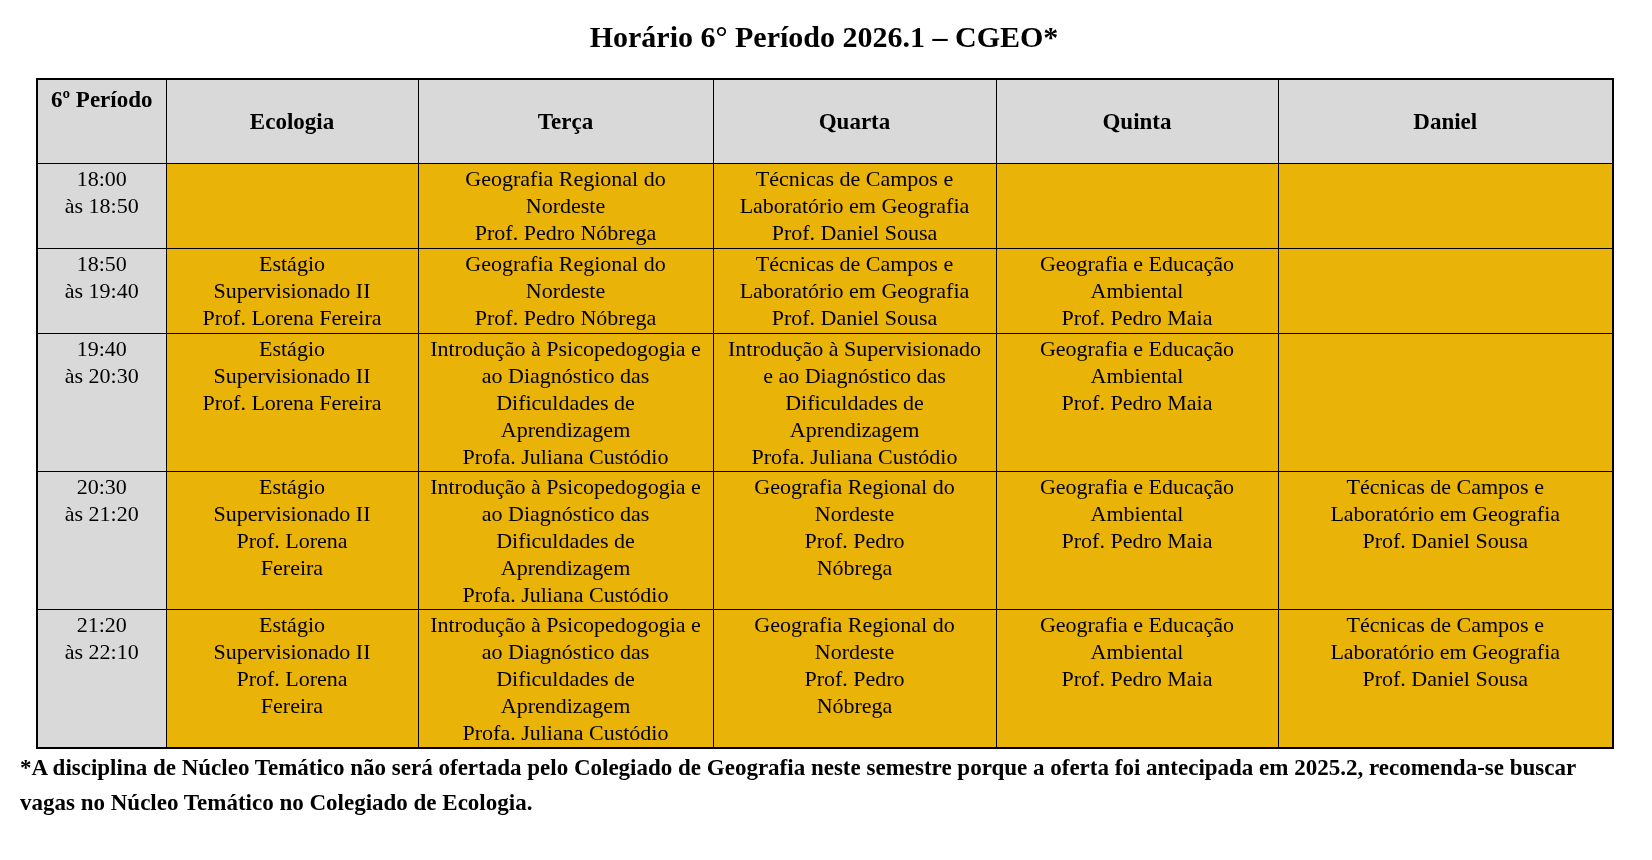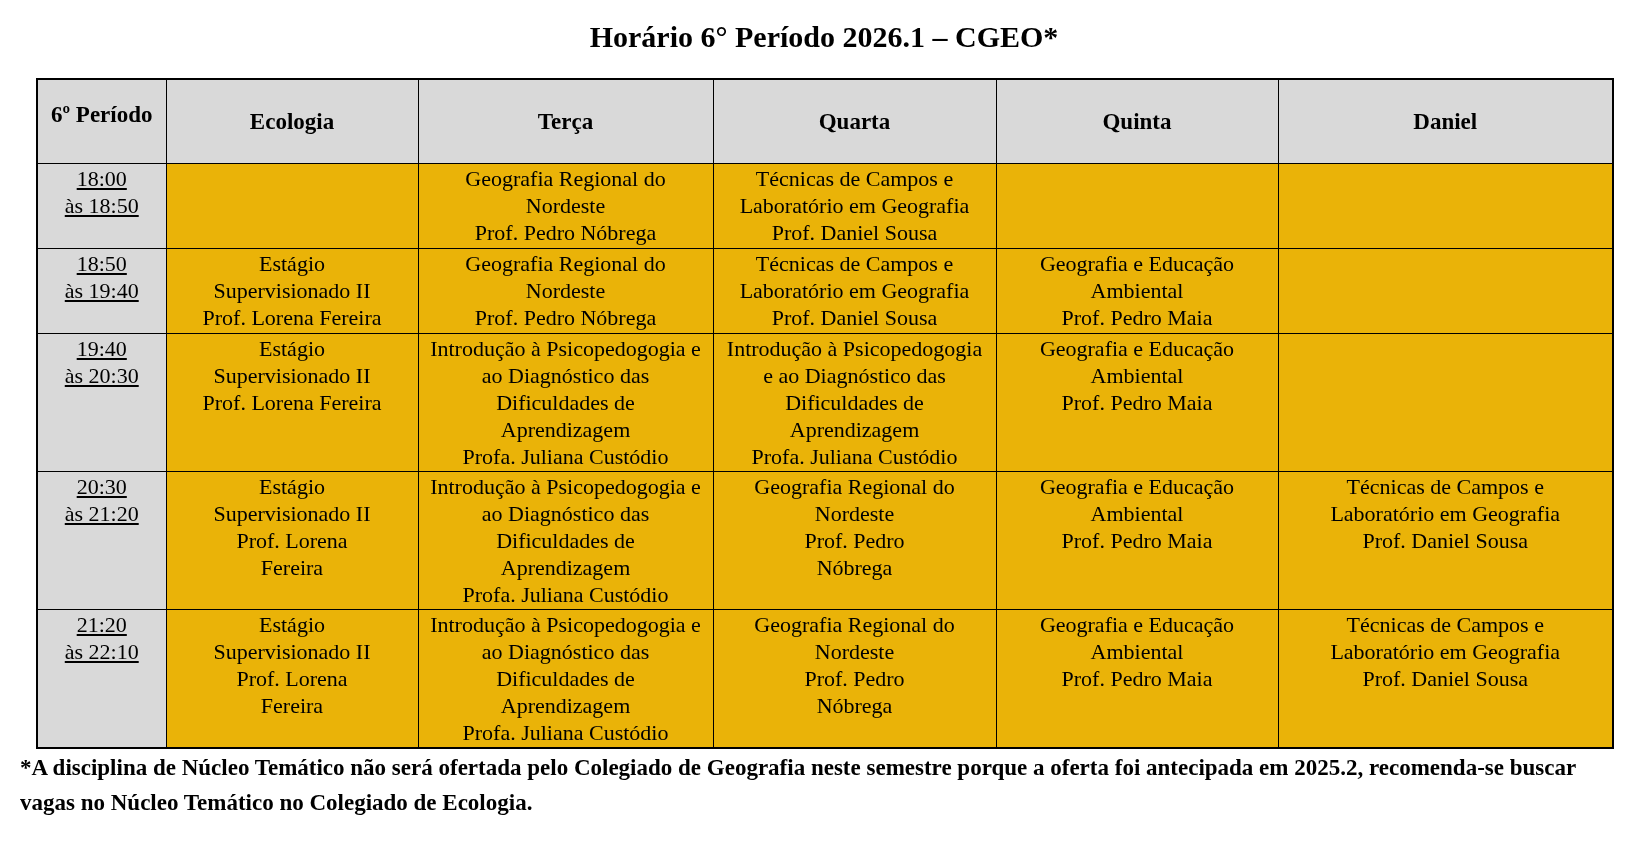--- a/index.html
+++ b/index.html
@@ -31,23 +31,23 @@
     line-height: 27px;
     white-space: pre;
     overflow: visible;
   }
   th {
     background: var(--header-bg, #D9D9D9);
     font-weight: bold;
     vertical-align: middle;
     font-size: 23px;
   }
-  th.corner { vertical-align: top; padding-top: 21px; }
+  th.corner { vertical-align: top; padding-top: 6px; }
   td { vertical-align: top; background: #eab308; }
-  td.time { background: var(--header-bg, #D9D9D9); text-decoration: underline; }
+  td.time { background: var(--header-bg, #D9D9D9); }
   tr.h84  { height: 84px; }
   tr.h85  { height: 85px; }
   tr.h137 { height: 137px; }
   .footnote {
     position: absolute; top: 750px; left: 20px; width: 1625px;
     font-size: 23px; line-height: 35px;
     white-space: pre-line; text-align: left; font-weight: bold;
   }
 </style>
 </head>
@@ -109,21 +109,21 @@
       <td class="time">19:40
 às 20:30</td>
       <td>Estágio
 Supervisionado II
 Prof. Lorena Fereira</td>
       <td>Introdução à Psicopedogogia e
 ao Diagnóstico das
 Dificuldades de
 Aprendizagem
 Profa. Juliana Custódio</td>
-      <td>Introdução à Psicopedogogia
+      <td>Introdução à Supervisionado
 e ao Diagnóstico das
 Dificuldades de
 Aprendizagem
 Profa. Juliana Custódio</td>
       <td>Geografia e Educação
 Ambiental
 Prof. Pedro Maia</td>
       <td></td>
     </tr>
     <tr class="h137">

